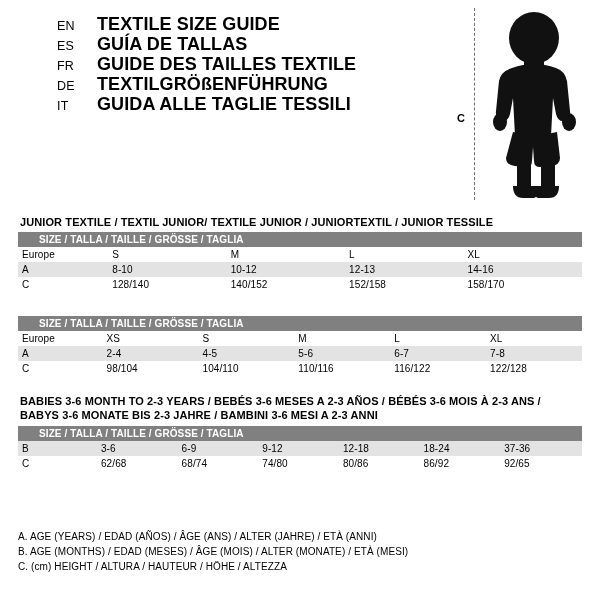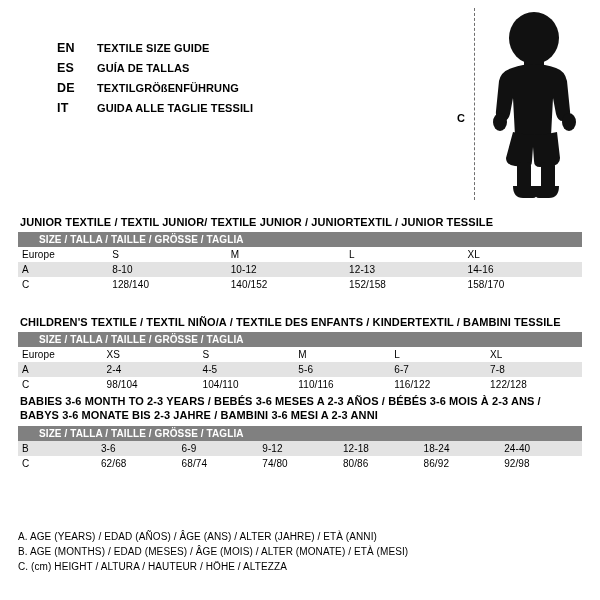--- a/index.html
+++ b/index.html
@@ -31,29 +31,28 @@
   }
   .lang-row {
     display: flex;
     align-items: baseline;
     height: 20px;
     line-height: 20px;
   }
   .lang-code {
     width: 40px;
     font-size: 12.5px;
-    font-weight: bold;
+    font-weight: normal;
     letter-spacing: 0.2px;
     padding-left: 35px;
   }
   .lang-title {
-    font-size: 11px;
+    font-size: 18px;
     font-weight: bold;
     letter-spacing: 0.1px;
-    margin-top: 24px;
   }
 
   
   .figure-area {
     position: absolute;
     left: 452px;
     top: 8px;
     width: 136px;
     height: 196px;
   }
@@ -138,20 +137,24 @@
 <div class="page">
 
   <div class="lang-block">
     <div class="lang-row">
       <span class="lang-code">EN</span>
       <span class="lang-title">TEXTILE SIZE GUIDE</span>
     </div>
     <div class="lang-row">
       <span class="lang-code">ES</span>
       <span class="lang-title">GUÍA DE TALLAS</span>
+    </div>
+    <div class="lang-row">
+      <span class="lang-code">FR</span>
+      <span class="lang-title">GUIDE DES TAILLES TEXTILE</span>
     </div>
     <div class="lang-row">
       <span class="lang-code">DE</span>
       <span class="lang-title">TEXTILGRÖßENFÜHRUNG</span>
     </div>
     <div class="lang-row">
       <span class="lang-code">IT</span>
       <span class="lang-title">GUIDA ALLE TAGLIE TESSILI</span>
     </div>
   </div>
@@ -213,21 +216,20 @@
           <td>128/140</td>
           <td>140/152</td>
           <td>152/158</td>
           <td>158/170</td>
         </tr>
       </tbody>
     </table>
   </div>
 
   <div class="section" style="top:316px;">
-    <div class="section-title">CHILDREN'S TEXTILE / TEXTIL NIÑO/A / TEXTILE DES ENFANTS / KINDERTEXTIL / BAMBINI TESSILE</div>
     <div class="hdr-bar">SIZE / TALLA / TAILLE / GRÖSSE / TAGLIA</div>
     <table class="sizes">
       <colgroup>
         <col style="width:15%">
           <col style="width:17%">
           <col style="width:17%">
           <col style="width:17%">
           <col style="width:17%">
           <col style="width:17%">
       </colgroup>
@@ -274,30 +276,30 @@
           <col style="width:14.5%">
       </colgroup>
       <tbody>
         <tr class="shade">
           <td class="rowlabel">B</td>
           <td>3-6</td>
           <td>6-9</td>
           <td>9-12</td>
           <td>12-18</td>
           <td>18-24</td>
-          <td>24-40</td>
+          <td>37-36</td>
         </tr>
         <tr class="plain">
           <td class="rowlabel">C</td>
           <td>62/68</td>
           <td>68/74</td>
           <td>74/80</td>
           <td>80/86</td>
           <td>86/92</td>
-          <td>92/98</td>
+          <td>92/65</td>
         </tr>
       </tbody>
     </table>
   </div>
 
   <div class="footnotes">
     <div class="footnote">A. AGE (YEARS) / EDAD (AÑOS) / ÂGE (ANS) / ALTER (JAHRE) / ETÀ (ANNI)</div>
     <div class="footnote">B. AGE (MONTHS) / EDAD (MESES) / ÂGE (MOIS) / ALTER (MONATE) / ETÀ (MESI)</div>
     <div class="footnote">C. (cm) HEIGHT / ALTURA / HAUTEUR / HÖHE / ALTEZZA</div>
   </div>

